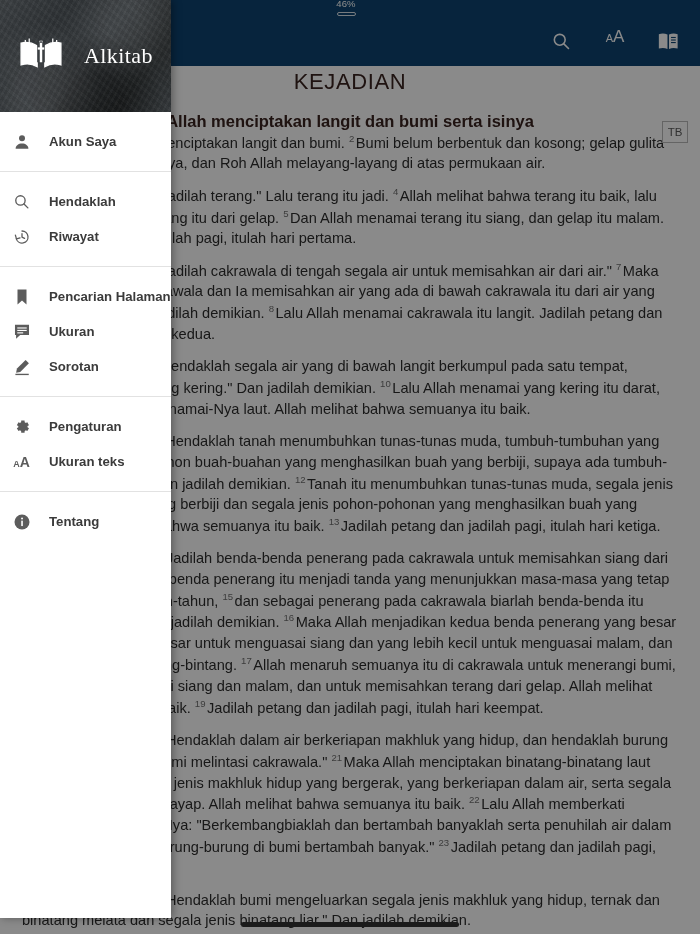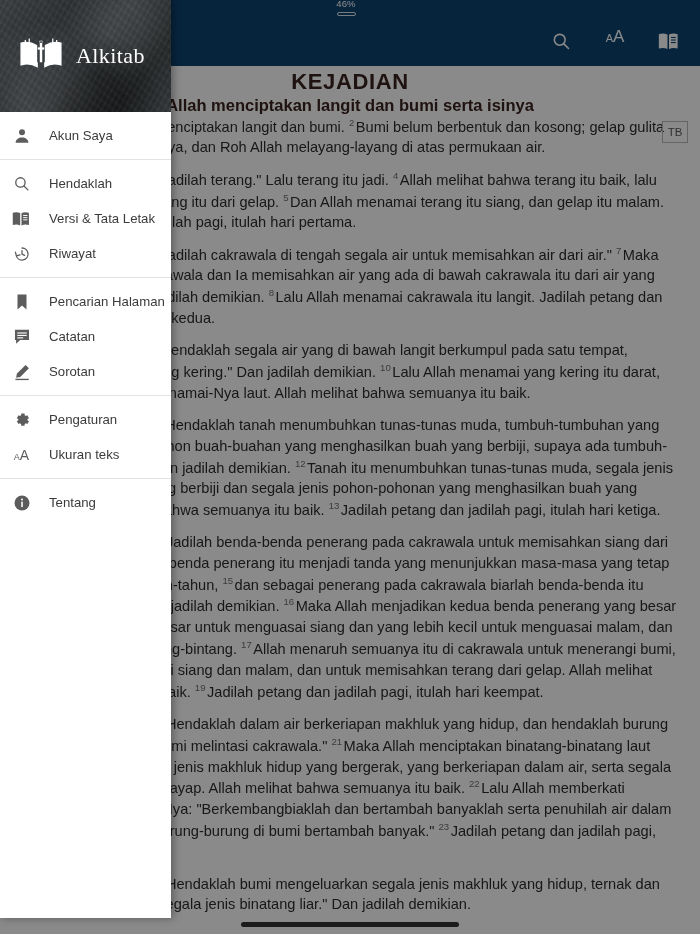--- a/index.html
+++ b/index.html
@@ -114,24 +114,25 @@
     align-items: center;
     justify-content: center;
     font-size: 11.5px;
     color: #5b5b5b;
     background: transparent;
   }
 
   .book-title {
     text-align: center;
     font-size: 22px;
-    font-weight: bold;
+    font-weight: normal;
     color: #3a2420;
     letter-spacing: 0.6px;
     margin-top: 3px;
+    margin-bottom: 16px;
   }
   .pericope {
     text-align: center;
     font-size: 16.5px;
     font-weight: bold;
     color: #3a2420;
     line-height: 1.25;
   }
   .pericope-ref {
     text-align: center;
@@ -181,21 +182,21 @@
     position: relative;
     height: 112px;
     background:
       radial-gradient(circle at 22% 76%, rgba(255,255,255,0.07) 0 14%, rgba(0,0,0,0) 40%),
       radial-gradient(circle at 72% 20%, rgba(255,255,255,0.05) 0 12%, rgba(0,0,0,0) 36%),
       radial-gradient(circle at 55% 92%, rgba(0,0,0,0.35) 0 20%, rgba(0,0,0,0) 50%),
       linear-gradient(128deg, #3b3f42 0%, #2d3134 28%, #383c3f 52%, #252829 78%, #33373a 100%);
     display: flex;
     align-items: center;
     padding-left: 18px;
-    gap: 12px;
+    gap: 20px;
     flex: 0 0 auto;
   }
   .drawer-header::after {
     content: "";
     position: absolute;
     inset: 0;
     background:
       repeating-linear-gradient(118deg, rgba(255,255,255,0.028) 0 2px, rgba(0,0,0,0.03) 2px 5px),
       repeating-linear-gradient(38deg, rgba(255,255,255,0.02) 0 3px, rgba(0,0,0,0.025) 3px 7px);
     pointer-events: none;
@@ -207,21 +208,21 @@
     color: #ffffff;
     font-family: "Liberation Serif", serif;
     font-size: 22px;
     letter-spacing: 0.4px;
   }
 
   .drawer-menu {
     flex: 1 1 auto;
     padding-top: 0;
   }
-  .menu-group { padding: 6px 0; }
+  .menu-group { padding: 12px 0; font-weight: bold; }
   .menu-divider {
     height: 1px;
     background: #e2e2e2;
     margin: 0;
   }
   .menu-item {
     display: flex;
     align-items: center;
     height: 35px;
     padding-left: 11px;
@@ -362,32 +363,20 @@
             <span class="menu-icon">
               <svg width="17" height="17" viewBox="0 0 24 24" fill="none" stroke="#5c5c5c" stroke-width="1.9">
                 <circle cx="10.5" cy="10.5" r="6.6"></circle>
                 <line x1="15.5" y1="15.5" x2="21" y2="21" stroke-linecap="round"></line>
               </svg>
             </span>
             <span class="menu-label">Hendaklah</span>
           </div>
           <div class="menu-item">
             <span class="menu-icon">
-              <svg width="19" height="16" viewBox="0 0 26 22" fill="#5c5c5c">
-                <path d="M1 2.4c3.2-1.1 7-1.1 10.2.4v17c-3.2-1.5-7-1.5-10.2-.4V2.4z"></path>
-                <path d="M13 2.8c3.2-1.5 7-1.5 10.2-.4v17c-3.2-1.1-7-1.1-10.2.4v-17z"></path>
-                <rect x="15.3" y="5.5" width="5.8" height="1.3" fill="#ffffff"></rect>
-                <rect x="15.3" y="8.5" width="5.8" height="1.3" fill="#ffffff"></rect>
-                <rect x="15.3" y="11.5" width="5.8" height="1.3" fill="#ffffff"></rect>
-              </svg>
-            </span>
-            <span class="menu-label">Versi &amp; Tata Letak</span>
-          </div>
-          <div class="menu-item">
-            <span class="menu-icon">
               <svg width="18" height="18" viewBox="0 0 24 24" fill="none" stroke="#5c5c5c" stroke-width="1.7">
                 <path d="M12 4a8 8 0 1 1-7.6 10.5" stroke-linecap="round"></path>
                 <polyline points="3.2,9.6 4.6,14.6 9.4,13.1" stroke-linejoin="round" stroke-linecap="round"></polyline>
                 <polyline points="12,7.6 12,12.2 15.4,13.9" stroke-linecap="round" stroke-linejoin="round"></polyline>
               </svg>
             </span>
             <span class="menu-label">Riwayat</span>
           </div>
         </div>
         <div class="menu-divider"></div>
@@ -402,21 +391,21 @@
           </div>
           <div class="menu-item">
             <span class="menu-icon">
               <svg width="18" height="17" viewBox="0 0 24 23" fill="#5c5c5c">
                 <path d="M2.5 2.2h19v14.2h-12L4 21.2v-4.8H2.5z"></path>
                 <rect x="5.6" y="6" width="12.8" height="1.5" fill="#ffffff"></rect>
                 <rect x="5.6" y="9.3" width="12.8" height="1.5" fill="#ffffff"></rect>
                 <rect x="5.6" y="12.6" width="8" height="1.5" fill="#ffffff"></rect>
               </svg>
             </span>
-            <span class="menu-label">Catatan</span>
+            <span class="menu-label">Ukuran</span>
           </div>
           <div class="menu-item">
             <span class="menu-icon">
               <svg width="18" height="18" viewBox="0 0 24 24" fill="#5c5c5c">
                 <path d="M16.8 2.6l4.4 4.4-11.5 11.5-5.6 1.2 1.2-5.6z"></path>
                 <rect x="3.2" y="21" width="17.8" height="1.8"></rect>
               </svg>
             </span>
             <span class="menu-label">Sorotan</span>
           </div>

